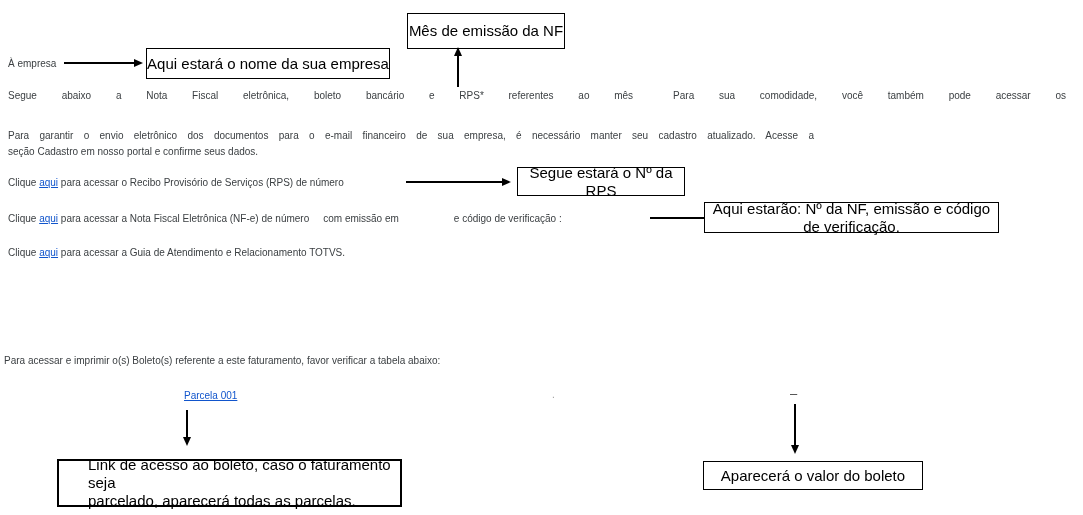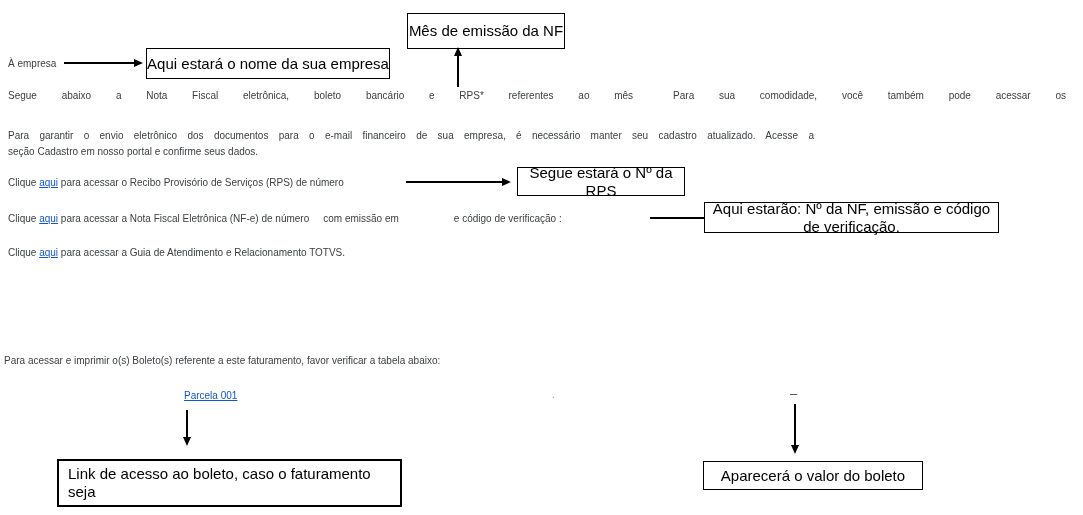--- a/index.html
+++ b/index.html
@@ -14,21 +14,21 @@
   .gap40 { display:inline-block; width:40px; }
   .gap14 { display:inline-block; width:14px; }
   .gap55 { display:inline-block; width:55px; }
   .callout {
     position:absolute; border:1px solid #000; background:#fff; color:#000;
     font-size:15px; line-height:18px;
     display:flex; align-items:center; justify-content:center; text-align:center;
     box-sizing:border-box;
   }
   .callout.thick { border-width:2px; }
-  .callout.leftalign { justify-content:flex-start; text-align:left; padding-left:9px; padding-right:8px; }
+  .callout.leftalign { justify-content:flex-start; text-align:left; padding-left:29px; padding-right:8px; }
   
   .aline-h { position:absolute; height:0; border-top:2px solid #000; }
   .aline-v { position:absolute; width:0; border-left:2px solid #000; }
   .ahead-right { position:absolute; width:0; height:0;
     border-left:9px solid #000; border-top:4px solid transparent; border-bottom:4px solid transparent; }
   .ahead-up { position:absolute; width:0; height:0;
     border-bottom:9px solid #000; border-left:4px solid transparent; border-right:4px solid transparent; }
   .ahead-down { position:absolute; width:0; height:0;
     border-top:9px solid #000; border-left:4px solid transparent; border-right:4px solid transparent; }
   .dot { position:absolute; color:#9a9a9a; font-size:10px; }
@@ -113,20 +113,21 @@
   </div>
 
   <div>
     <div class="aline-v" style="left:794px; top:404px; height:41px;"></div>
     <div class="ahead-down" style="left:791px; top:445px;"></div>
   </div>
 
   <div class="callout thick leftalign" style="left:57px; top:459px; width:345px; height:48px;">
     <div>
       <div>Link de acesso ao boleto, caso o faturamento seja</div>
+      <div>parcelado, aparecerá todas as parcelas.</div>
     </div>
   </div>
 
   <div class="callout" style="left:703px; top:461px; width:220px; height:29px;">
     <span>Aparecerá o valor do boleto</span>
   </div>
 
 </div>
 
 </body></html>

